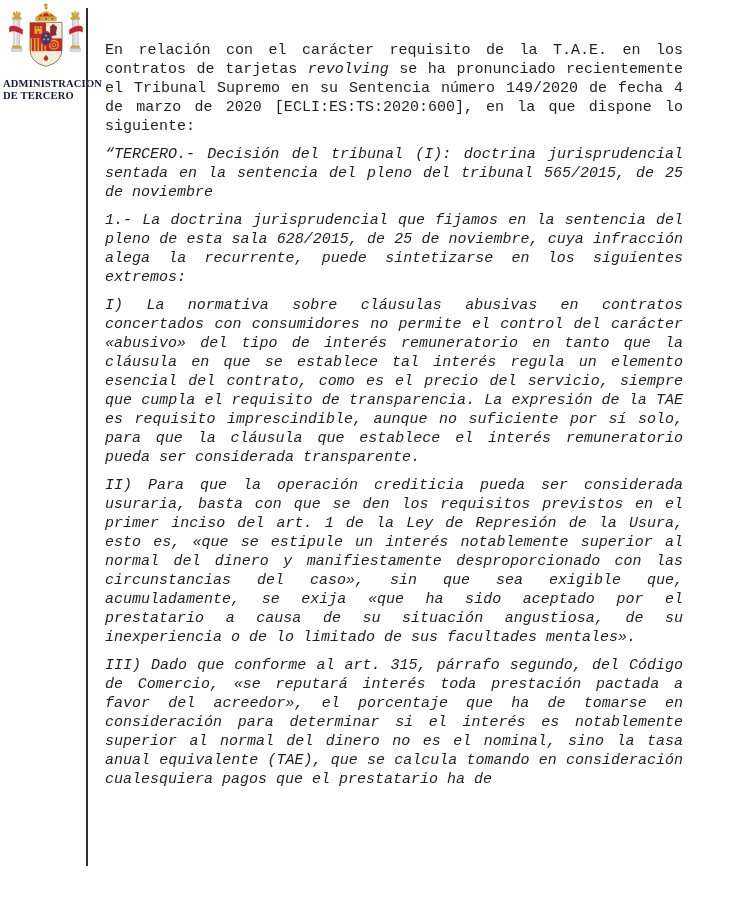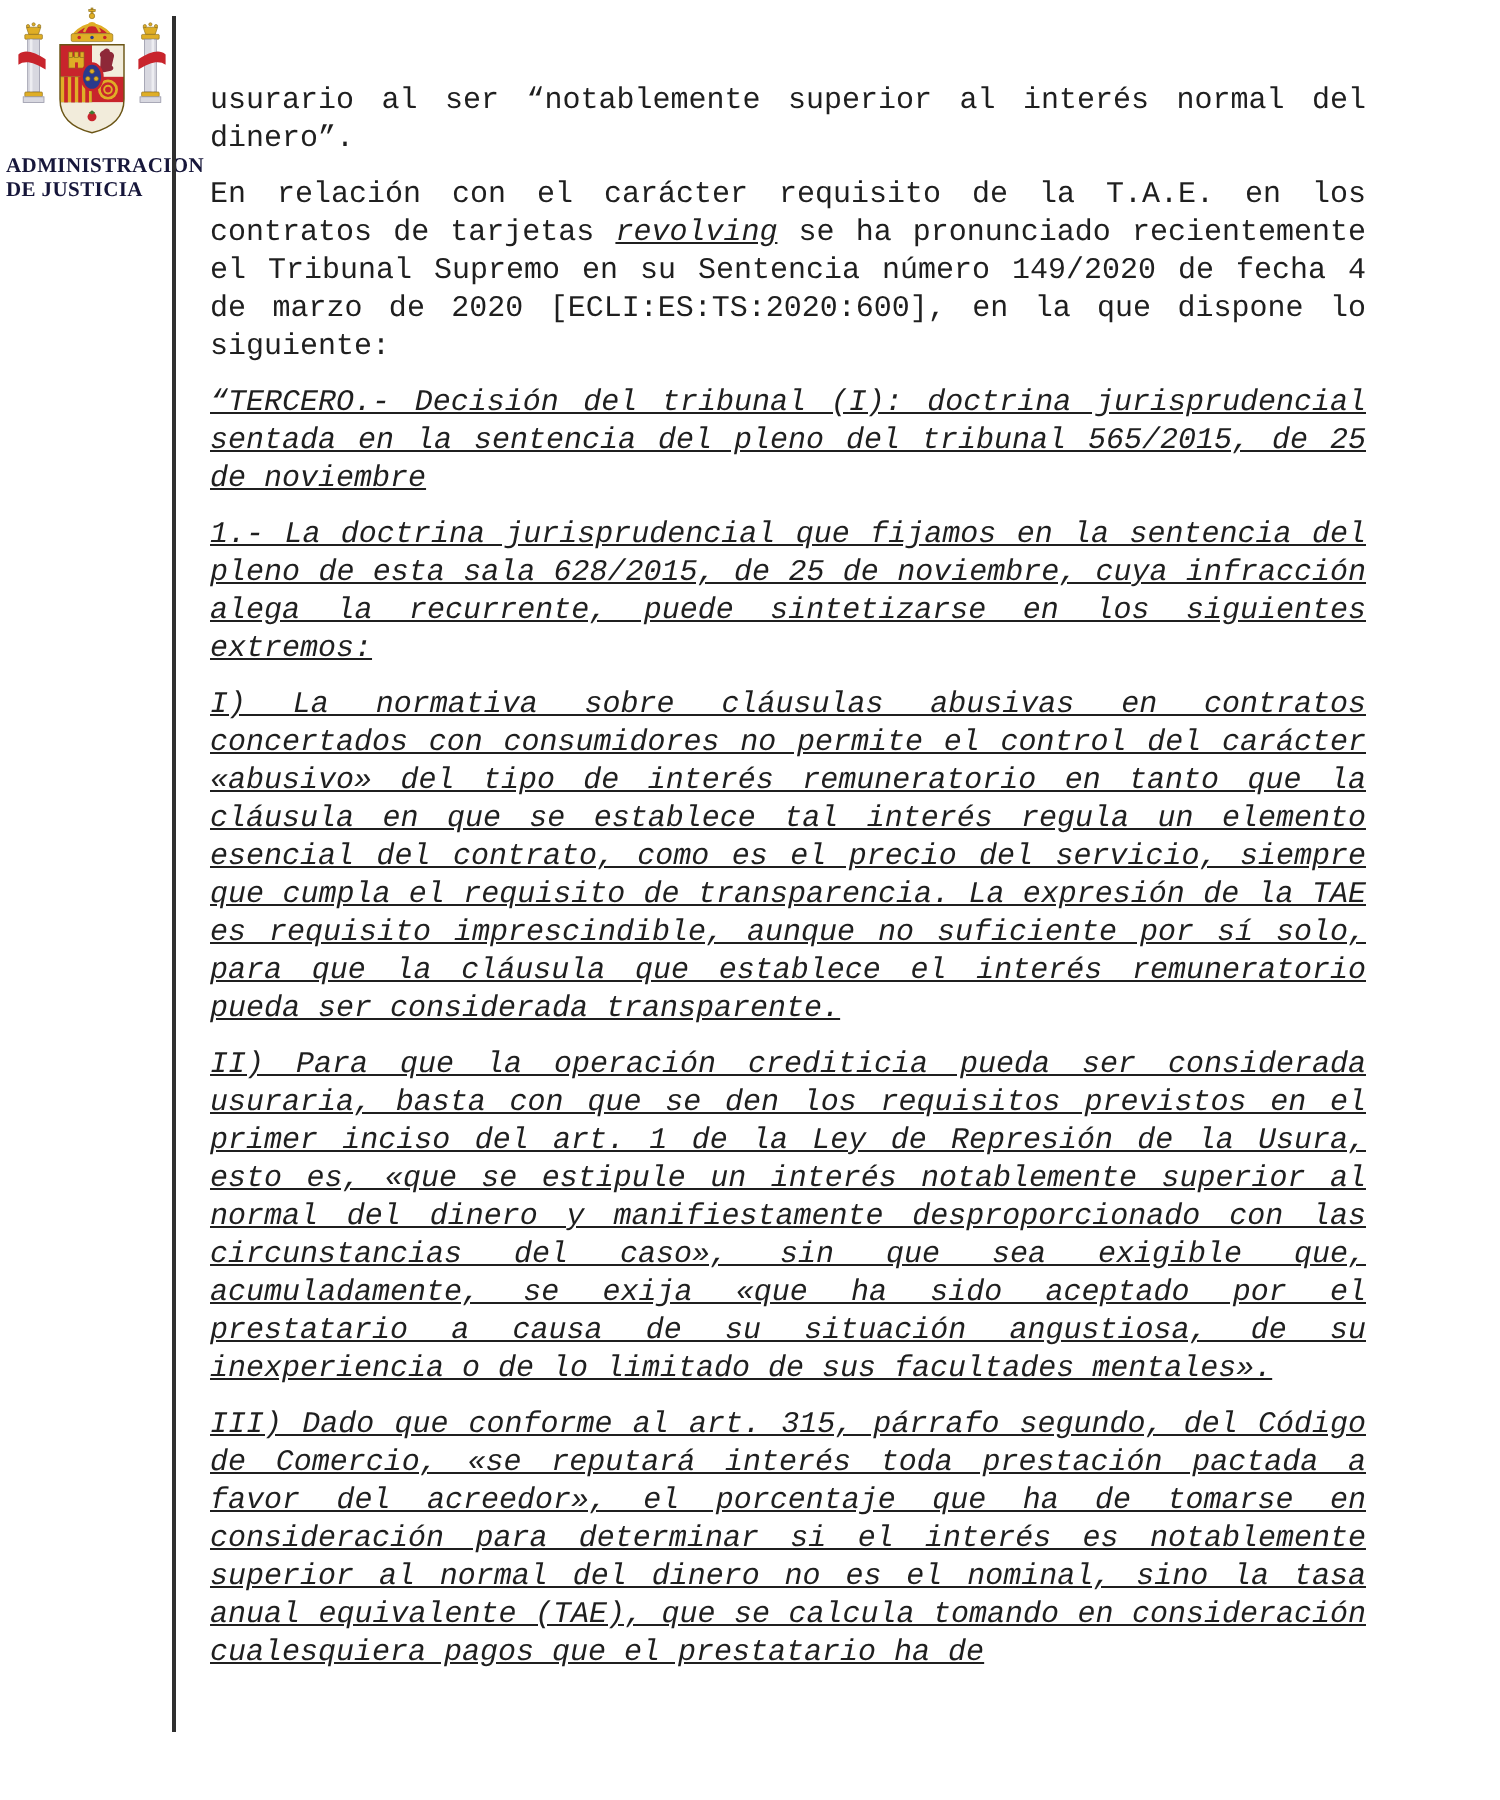--- a/index.html
+++ b/index.html
@@ -29,21 +29,21 @@
     background:var(--divider,#2F2F2F);
   }
   .body-text{
     position:absolute;left:105px;top:41px;width:578px;
     color:var(--ink,#1F1F1F);
     font-size:15px;line-height:19px;
   }
   .body-text p{
     margin:0 0 9px 0;text-align:justify;
   }
-  .it{font-style:italic;text-decoration:underline;}
+  .it{font-style:italic;}
   
   .c-red{fill:var(--red,#C8242C);}
   .c-gold{fill:var(--gold,#DFAE26);stroke:var(--gold-dk,#8A6D1A);stroke-width:.4;}
   .c-silver{fill:var(--silver,#D8D8E0);stroke:#9898A8;stroke-width:.5;}
   .c-blue{fill:var(--blue,#2A3A8C);}
   .c-maroon{fill:var(--maroon,#8E2838);}
   .c-parch{fill:var(--parchment,#F2ECDB);}
   .c-green{fill:var(--green,#3F7A32);}
   .ln-gold{fill:none;stroke:var(--gold,#DFAE26);stroke-width:1.6;}
   .outline{fill:none;stroke:#6B5516;stroke-width:.9;}
@@ -128,28 +128,27 @@
 
         <ellipse class="c-blue" cx="50" cy="44" rx="6.5" ry="8.3" stroke="#C8242C" stroke-width="1.6"></ellipse>
         <circle class="c-gold" cx="50" cy="40.6" r="1.4"></circle>
         <circle class="c-gold" cx="47.4" cy="45.2" r="1.4"></circle>
         <circle class="c-gold" cx="52.6" cy="45.2" r="1.4"></circle>
         <path class="outline" d="M30,24 H70 V58 Q70,74 50,79 Q30,74 30,58 Z"></path>
       </g>
     </svg>
     <div class="org-name">
       <span>ADMINISTRACION</span><br>
-      <span>DE JUSTICIA</span>
+      <span>DE TERCERO</span>
     </div>
   </div>
 
   <div class="divider"></div>
 
   <main class="body-text">
-      <p><span>usurario al ser “notablemente superior al interés normal del dinero”.</span></p>
       <p><span>En relación con el carácter requisito de la T.A.E. en los contratos de tarjetas </span><span class="it">revolving</span><span> se ha pronunciado recientemente el Tribunal Supremo en su Sentencia número 149/2020 de fecha 4 de marzo de 2020 [ECLI:ES:TS:2020:600], en la que dispone lo siguiente:</span></p>
       <p><span class="it">“TERCERO.- Decisión del tribunal (I): doctrina jurisprudencial sentada en la sentencia del pleno del tribunal 565/2015, de 25 de noviembre</span></p>
       <p><span class="it">1.- La doctrina jurisprudencial que fijamos en la sentencia del pleno de esta sala 628/2015, de 25 de noviembre, cuya infracción alega la recurrente, puede sintetizarse en los siguientes extremos:</span></p>
       <p><span class="it">I) La normativa sobre cláusulas abusivas en contratos concertados con consumidores no permite el control del carácter «abusivo» del tipo de interés remuneratorio en tanto que la cláusula en que se establece tal interés regula un elemento esencial del contrato, como es el precio del servicio, siempre que cumpla el requisito de transparencia. La expresión de la TAE es requisito imprescindible, aunque no suficiente por sí solo, para que la cláusula que establece el interés remuneratorio pueda ser considerada transparente.</span></p>
       <p><span class="it">II) Para que la operación crediticia pueda ser considerada usuraria, basta con que se den los requisitos previstos en el primer inciso del art. 1 de la Ley de Represión de la Usura, esto es, «que se estipule un interés notablemente superior al normal del dinero y manifiestamente desproporcionado con las circunstancias del caso», sin que sea exigible que, acumuladamente, se exija «que ha sido aceptado por el prestatario a causa de su situación angustiosa, de su inexperiencia o de lo limitado de sus facultades mentales».</span></p>
       <p><span class="it">III) Dado que conforme al art. 315, párrafo segundo, del Código de Comercio, «se reputará interés toda prestación pactada a favor del acreedor», el porcentaje que ha de tomarse en consideración para determinar si el interés es notablemente superior al normal del dinero no es el nominal, sino la tasa anual equivalente (TAE), que se calcula tomando en consideración cualesquiera pagos que el prestatario ha de</span></p>
     </main>
 
 </div>
 

